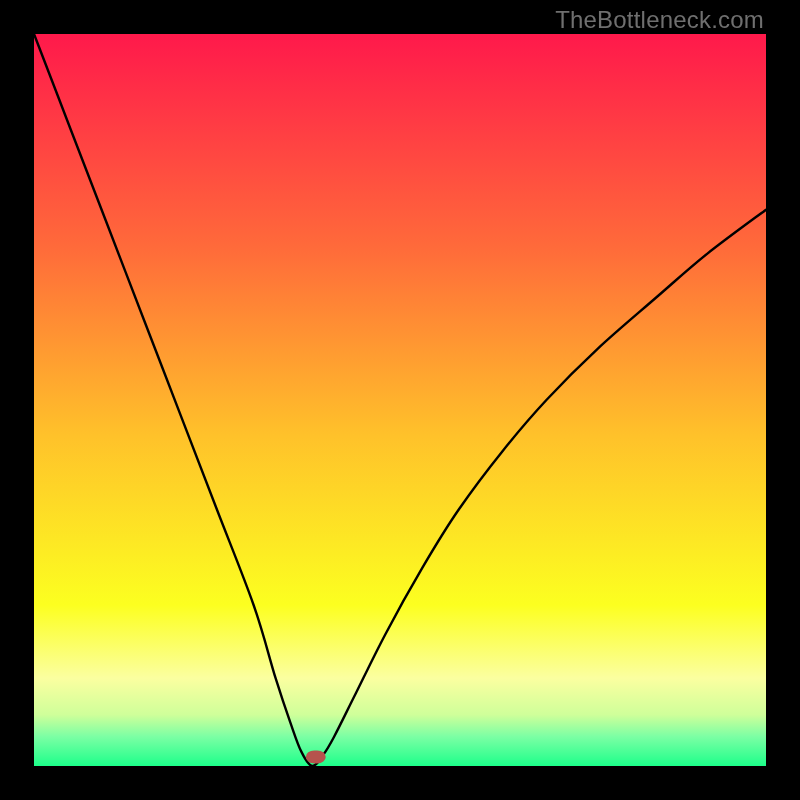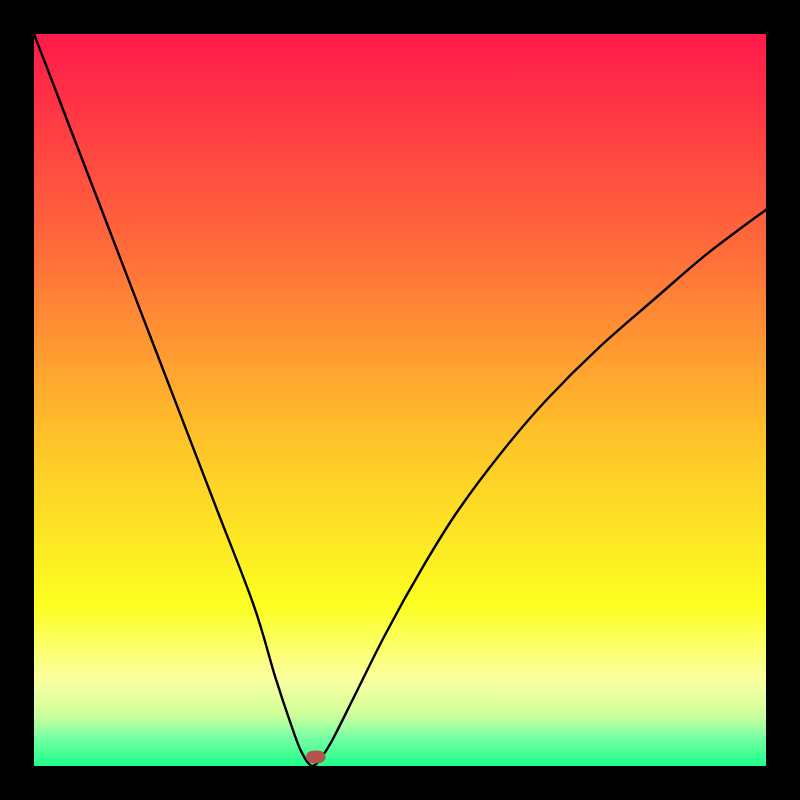--- a/index.html
+++ b/index.html
@@ -54,13 +54,14 @@
 
 <div class="frame">
   <div class="plot" style="background: linear-gradient(rgb(255, 25, 75) 0%, rgb(255, 106, 58) 29%, rgb(255, 194, 42) 55%, rgb(252, 255, 32) 78%, rgb(251, 255, 160) 88%, rgb(207, 255, 154) 93%, rgb(123, 255, 164) 96%, rgb(29, 255, 138) 100%);"></div>
 
   <svg class="curve" viewBox="0 0 732 732" preserveAspectRatio="none">
     <path fill="none" stroke-width="2.4" stroke-linecap="round" stroke-linejoin="round" d="M 0.0 0.0 C 6.1 15.9, 24.4 63.4, 36.6 95.2 C 48.8 126.9, 61.0 158.6, 73.2 190.3 C 85.4 222.0, 97.6 253.8, 109.8 285.5 C 122.0 317.2, 134.2 348.9, 146.4 380.6 C 158.6 412.4, 170.8 444.1, 183.0 475.8 C 195.2 507.5, 209.8 542.9, 219.6 571.0 C 229.4 599.0, 235.5 624.6, 241.6 644.2 C 247.7 663.7, 251.9 675.9, 256.2 688.1 C 260.5 700.3, 263.5 710.0, 267.2 717.4 C 270.8 724.7, 274.5 731.4, 278.2 732.0 C 281.8 732.6, 285.5 725.9, 289.1 721.0 C 292.8 716.1, 294.6 713.1, 300.1 702.7 C 305.6 692.4, 313.5 675.9, 322.1 658.8 C 330.6 641.7, 340.4 621.0, 351.4 600.2 C 362.3 579.5, 375.8 555.1, 388.0 534.4 C 400.2 513.6, 411.1 495.3, 424.6 475.8 C 438.0 456.3, 453.8 435.5, 468.5 417.2 C 483.1 398.9, 496.5 383.1, 512.4 366.0 C 528.3 348.9, 545.3 331.8, 563.6 314.8 C 581.9 297.7, 603.9 279.4, 622.2 263.5 C 640.5 247.7, 655.1 234.2, 673.4 219.6 C 691.7 205.0, 722.2 183.0, 732.0 175.7" stroke="#000000"></path>
   </svg>
 
   <div class="marker" style="left: 315.82px; top: 757.216px; width: 20.496px; height: 13.176px; background: rgb(182, 83, 77);"></div>
 
+  <div class="watermark">TheBottleneck.com</div>
 </div>
 
 </body></html>

